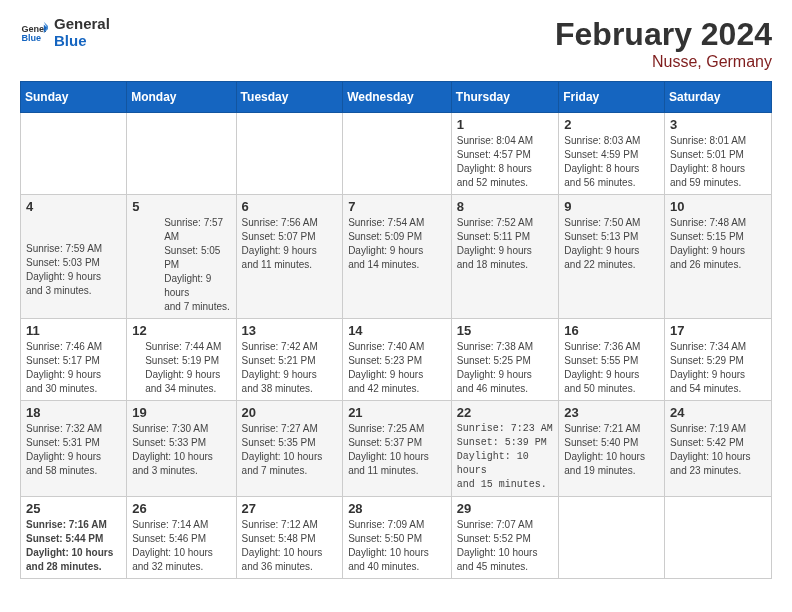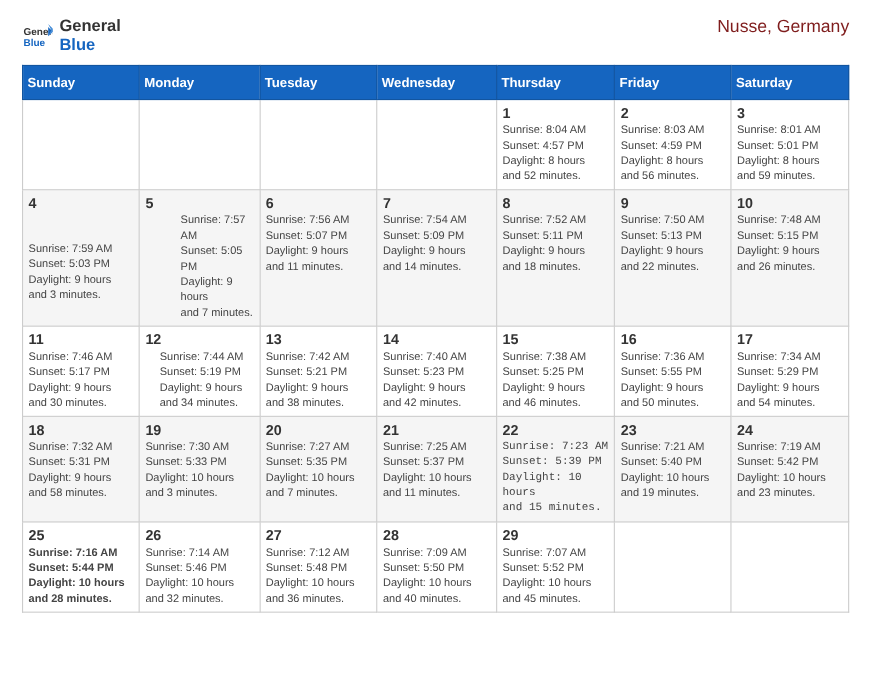--- a/index.html
+++ b/index.html
@@ -88,20 +88,21 @@
       <text x="2" y="32" font-size="13" font-weight="bold" fill="#1565c0" font-family="Arial">Blue</text>
       <polygon points="34,8 40,14 34,20" fill="#1565c0"></polygon>
       <polygon points="34,4 42,12 34,20 38,12" fill="#4a90d9"></polygon>
     </svg>
     <div style="margin-left:4px;">
       <div style="font-size:15px;font-weight:bold;color:#333;line-height:1.1;">General</div>
       <div style="font-size:15px;font-weight:bold;color:#1565c0;line-height:1.1;">Blue</div>
     </div>
   </div>
   <div class="title-area">
+    <div class="main-title">February 2024</div>
     <div class="subtitle">Nusse, Germany</div>
   </div>
 </div>
 
 <table class="calendar">
   <thead>
     <tr>
     <th>Sunday</th>
         <th>Monday</th>
         <th>Tuesday</th>

